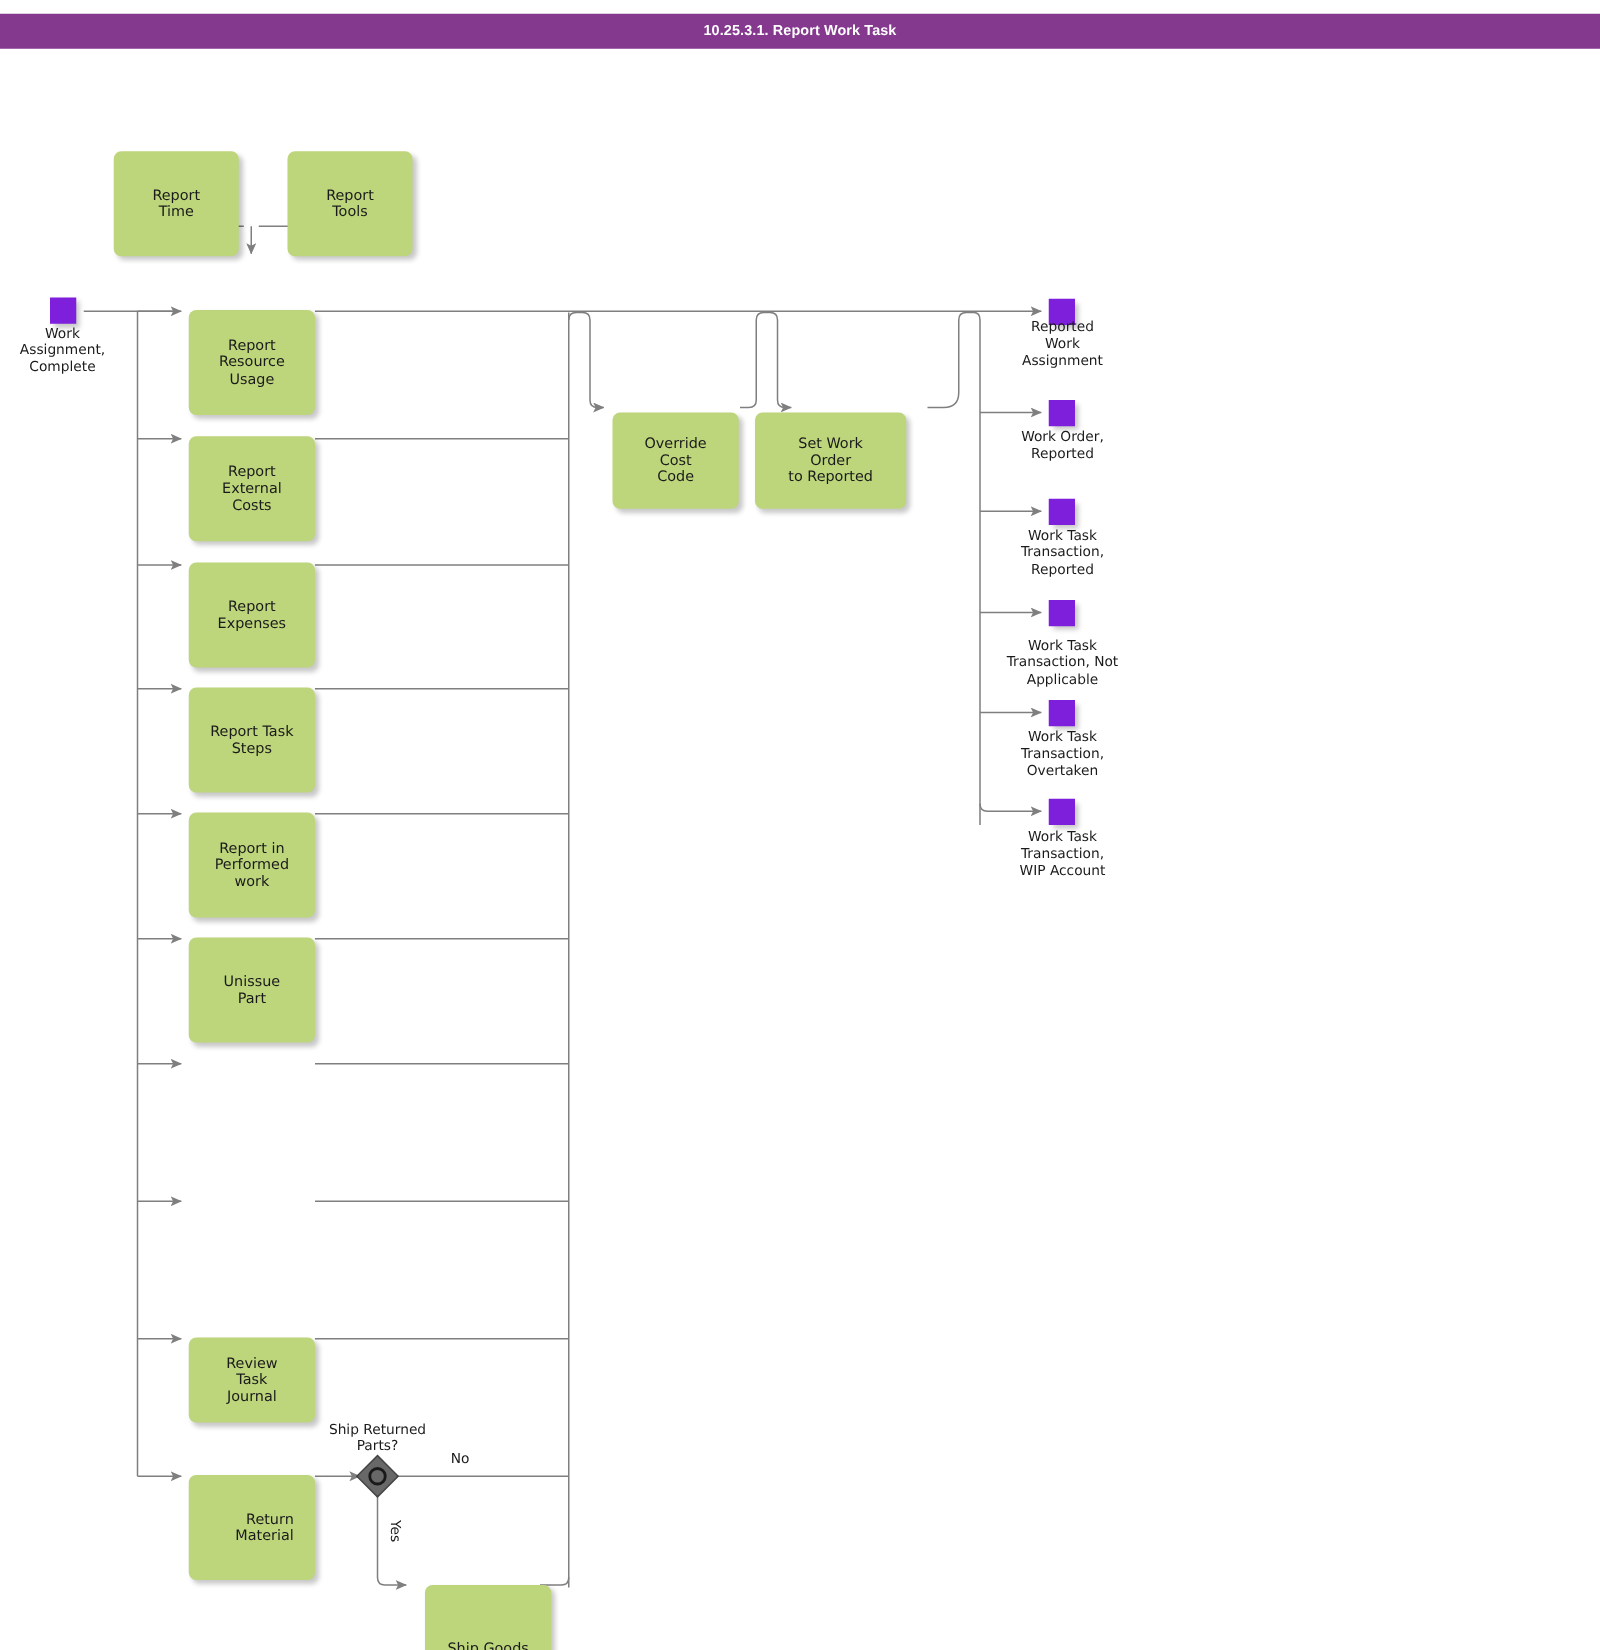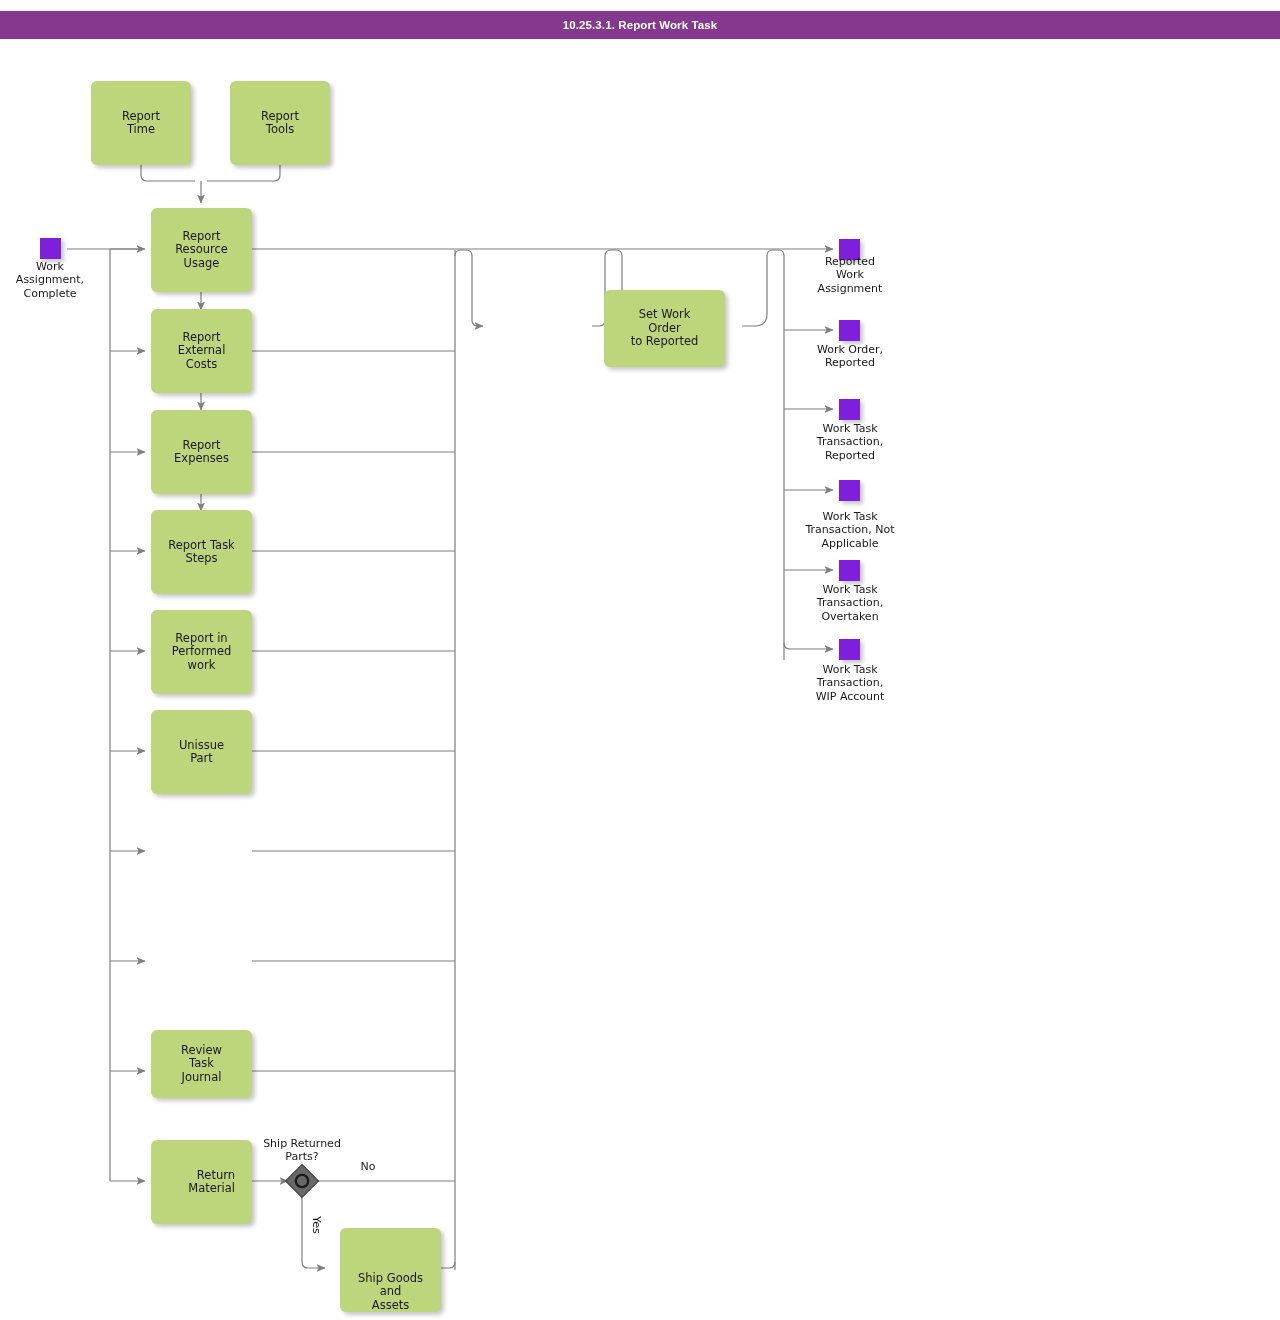--- a/index.html
+++ b/index.html
@@ -48,20 +48,21 @@
     display: flex;
     align-items: center;
     justify-content: center;
     text-align: center;
     color: #1a1a1a;
     font-size: 11.5px;
     line-height: 1.17;
     font-family: "DejaVu Sans", sans-serif;
     padding: 0 17px;
     box-sizing: border-box;
+    margin-top: 40px;
   }
   .evt {
     position: absolute;
     width: 21px;
     height: 21px;
     background: #7D1FDB;
     box-shadow: 3px 3px 4px rgba(0,0,0,0.22);
   }
   .evt-label {
     position: absolute;
@@ -219,20 +220,26 @@
     <div>
       <div>Review Task</div>
       <div>Journal</div>
     </div>
   </div>
 
   <div class="task" style="left:151px; top:1140px; width:101px; height:84px;text-align:right;">
     <span>Return Material</span>
   </div>
 
+  <div class="task" style="left:490px; top:290px; width:101px; height:77px;">
+    <div>
+      <div>Override Cost</div>
+      <div>Code</div>
+    </div>
+  </div>
 
   <div class="task" style="left:604px; top:290px; width:121px; height:77px;">
     <div>
       <div>Set Work Order</div>
       <div>to Reported</div>
     </div>
   </div>
 
   <div class="task" style="left:340px; top:1228px; width:101px; height:84px;align-items:flex-end;">
     <div>

